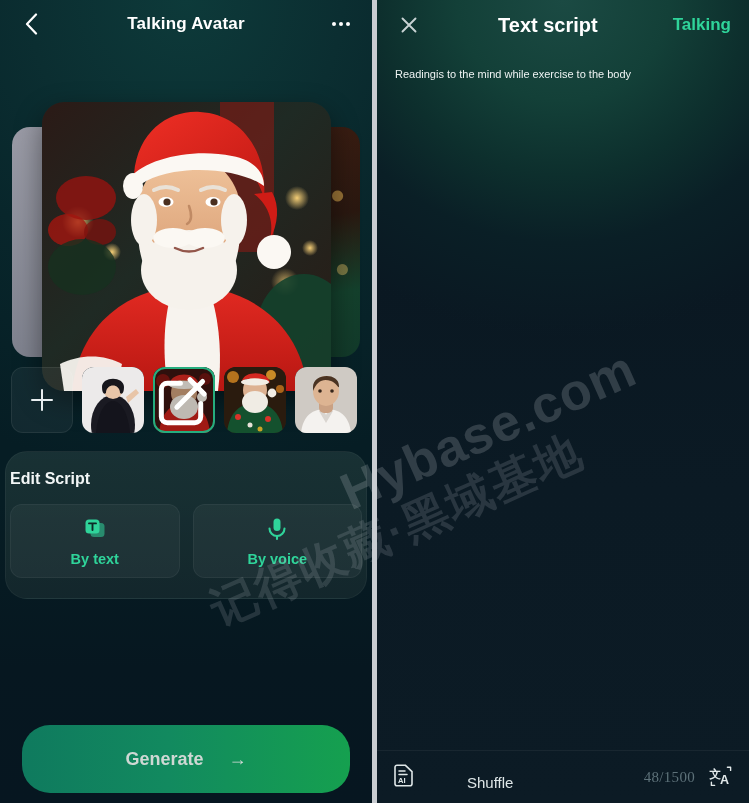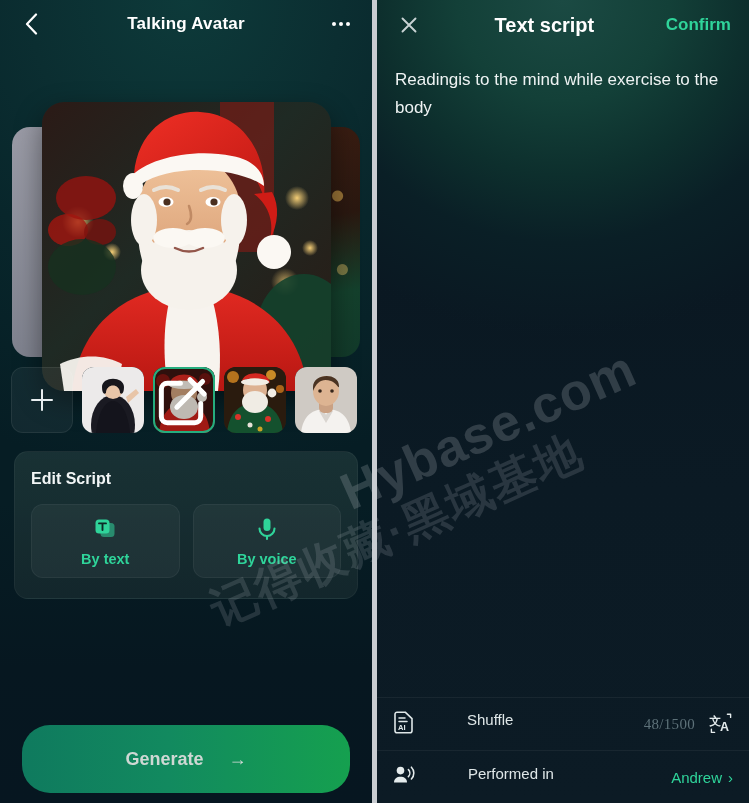--- a/index.html
+++ b/index.html
@@ -92,23 +92,23 @@
   .thumb.selected { outline: 2px solid #2fd49a; outline-offset: -2px; }
   .thumb svg { width: 100%; height: 100%; display: block; }
   .thumb-edit-overlay {
     position: absolute; inset: 0; display: flex; align-items: center; justify-content: center;
     background: rgba(0,0,0,.18);
   }
 
   
   .card-editscript {
     position: relative; z-index: 4;
-    margin: 18px 14px 0;
-    border-radius: 14px;
-    padding: 18px 16px 20px;
+    margin: 18px 5px 0;
+    border-radius: 22px;
+    padding: 18px 4px 20px;
     background: linear-gradient(180deg, rgba(30,55,57,.78) 0%, rgba(22,42,46,.82) 100%);
     border: 1px solid rgba(255,255,255,.045);
   }
   .card-editscript h3 {
     color: #f2f6f6; font-size: 16px; font-weight: 600; margin-bottom: 16px;
   }
   .mode-row { display: flex; gap: 13px; }
   .mode-btn {
     flex: 1; height: 74px; border-radius: 12px;
     background: rgba(255,255,255,.045);
@@ -153,29 +153,29 @@
     position: relative; z-index: 5;
     height: 50px; display: flex; align-items: center; padding: 0 18px;
   }
   .close-btn { width: 28px; height: 28px; display: flex; align-items: center; justify-content: center; cursor: pointer; }
   .title-center-r { flex: 1; text-align: center; color: #fff; font-size: 20px; font-weight: 700; }
   .confirm-btn { color: #2fd49a; font-size: 17px; font-weight: 700; cursor: pointer; white-space: nowrap; }
 
   .script-body {
     position: relative; z-index: 5;
     padding: 16px 18px 0;
-    color: #eef3f3; font-size: 17px; line-height: 1.62; font-weight: 500;
+    color: #eef3f3; font-size: 11px; line-height: 1.62; font-weight: 500;
   }
 
   .bottom-rows { position: absolute; z-index: 6; left: 0; right: 0; bottom: 0; }
   .row {
     height: 53px; display: flex; align-items: center; padding: 0 16px;
     border-top: 1px solid rgba(255,255,255,.055);
   }
-  .row .left { display: flex; align-items: flex-start; gap: 9px; }
+  .row .left { display: flex; align-items: flex-end; gap: 9px; }
   .row .left .txt { color: #dfe7e8; font-size: 15px; margin-left: 44px; }
   .row .spacer { flex: 1; }
   .counter { color: #5d7179; font-size: 15px; margin-right: 14px; letter-spacing: .3px; font-family: Liberation Serif, serif; }
   .icon-btn { display: flex; align-items: center; justify-content: center; cursor: pointer; }
   .voice-name { color: #2fd49a; font-size: 15px; margin-right: 6px; }
   .chev { color: #2fd49a; font-size: 15px; }
 
   
   .watermark {
     position: absolute; inset: 0; z-index: 20; pointer-events: none;
@@ -407,21 +407,21 @@
 
   <div class="panel-right">
 
     <div class="topbar-r">
       <div class="close-btn">
         <svg width="20" height="20" viewBox="0 0 20 20" fill="none" aria-hidden="true">
           <path d="M3.5 3.5 L16.5 16.5 M16.5 3.5 L3.5 16.5" stroke="#c9d3d4" stroke-width="1.9" stroke-linecap="round"></path>
         </svg>
       </div>
       <div class="title-center-r">Text script</div>
-      <div class="confirm-btn">Confirm</div>
+      <div class="confirm-btn">Talking</div>
     </div>
 
     <div class="script-body">Readingis to the mind while exercise to the body</div>
 
     <div class="bottom-rows">
 
       <div class="row">
         <div class="left">
           <span>
             <svg width="21" height="23" viewBox="0 0 21 23" fill="none" aria-hidden="true">
@@ -437,36 +437,20 @@
         <div class="icon-btn">
           <svg width="24" height="24" viewBox="0 0 24 24" fill="none" aria-hidden="true">
             <text x="0.5" y="12.5" font-family="Liberation Sans, sans-serif" font-size="11.5" font-weight="700" fill="#e4ebec">文</text>
             <text x="11" y="19" font-family="Liberation Sans, sans-serif" font-size="12.5" font-weight="700" fill="#e4ebec">A</text>
             <path d="M18.4 2.2h3.2v3.2" stroke="#e4ebec" stroke-width="1.4" fill="none" stroke-linecap="round" stroke-linejoin="round"></path>
             <path d="M2.4 17.2v3.2h3.2" stroke="#e4ebec" stroke-width="1.4" fill="none" stroke-linecap="round" stroke-linejoin="round"></path>
           </svg>
         </div>
       </div>
 
-      <div class="row">
-        <div class="left">
-          <span>
-            <svg width="22" height="20" viewBox="0 0 22 20" fill="none" aria-hidden="true">
-              <circle cx="7.5" cy="5.6" r="3.8" fill="#e4ebec"></circle>
-              <path d="M1 17.4c0-3.6 2.9-5.6 6.5-5.6s6.5 2 6.5 5.6z" fill="#e4ebec"></path>
-              <path d="M15.4 4.6a5 5 0 0 1 0 7" stroke="#e4ebec" stroke-width="1.6" fill="none" stroke-linecap="round"></path>
-              <path d="M18.4 2.2a8.4 8.4 0 0 1 0 11.8" stroke="#e4ebec" stroke-width="1.6" fill="none" stroke-linecap="round"></path>
-            </svg>
-          </span>
-          <span class="txt">Performed in</span>
-        </div>
-        <div class="spacer"></div>
-        <div class="voice-name">Andrew</div>
-        <div class="chev">›</div>
-      </div>
     </div>
   </div>
 
   <div class="watermark">
     <div class="wm-txt wm-cn">记得收藏·黑域基地</div>
     <div class="wm-txt wm-en">Hybase.com</div>
   </div>
 
 </div>
 

